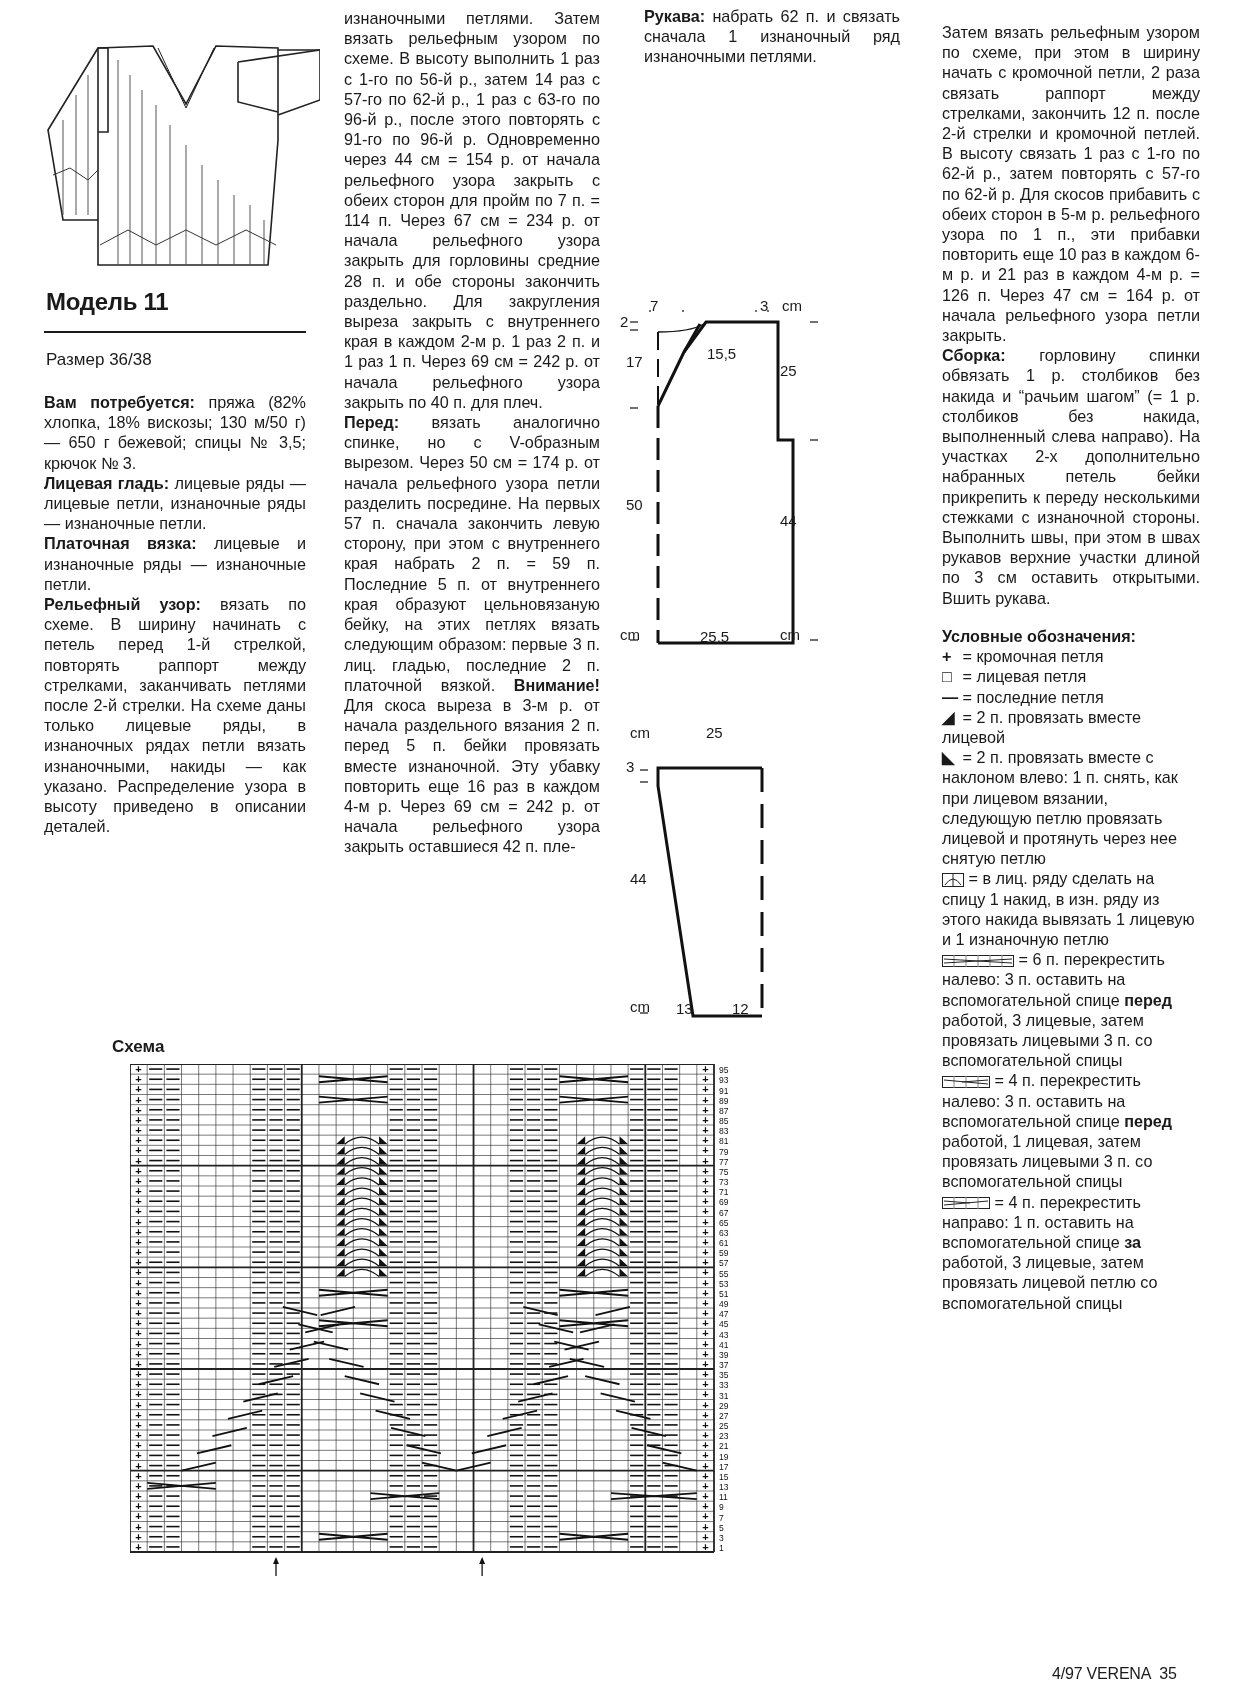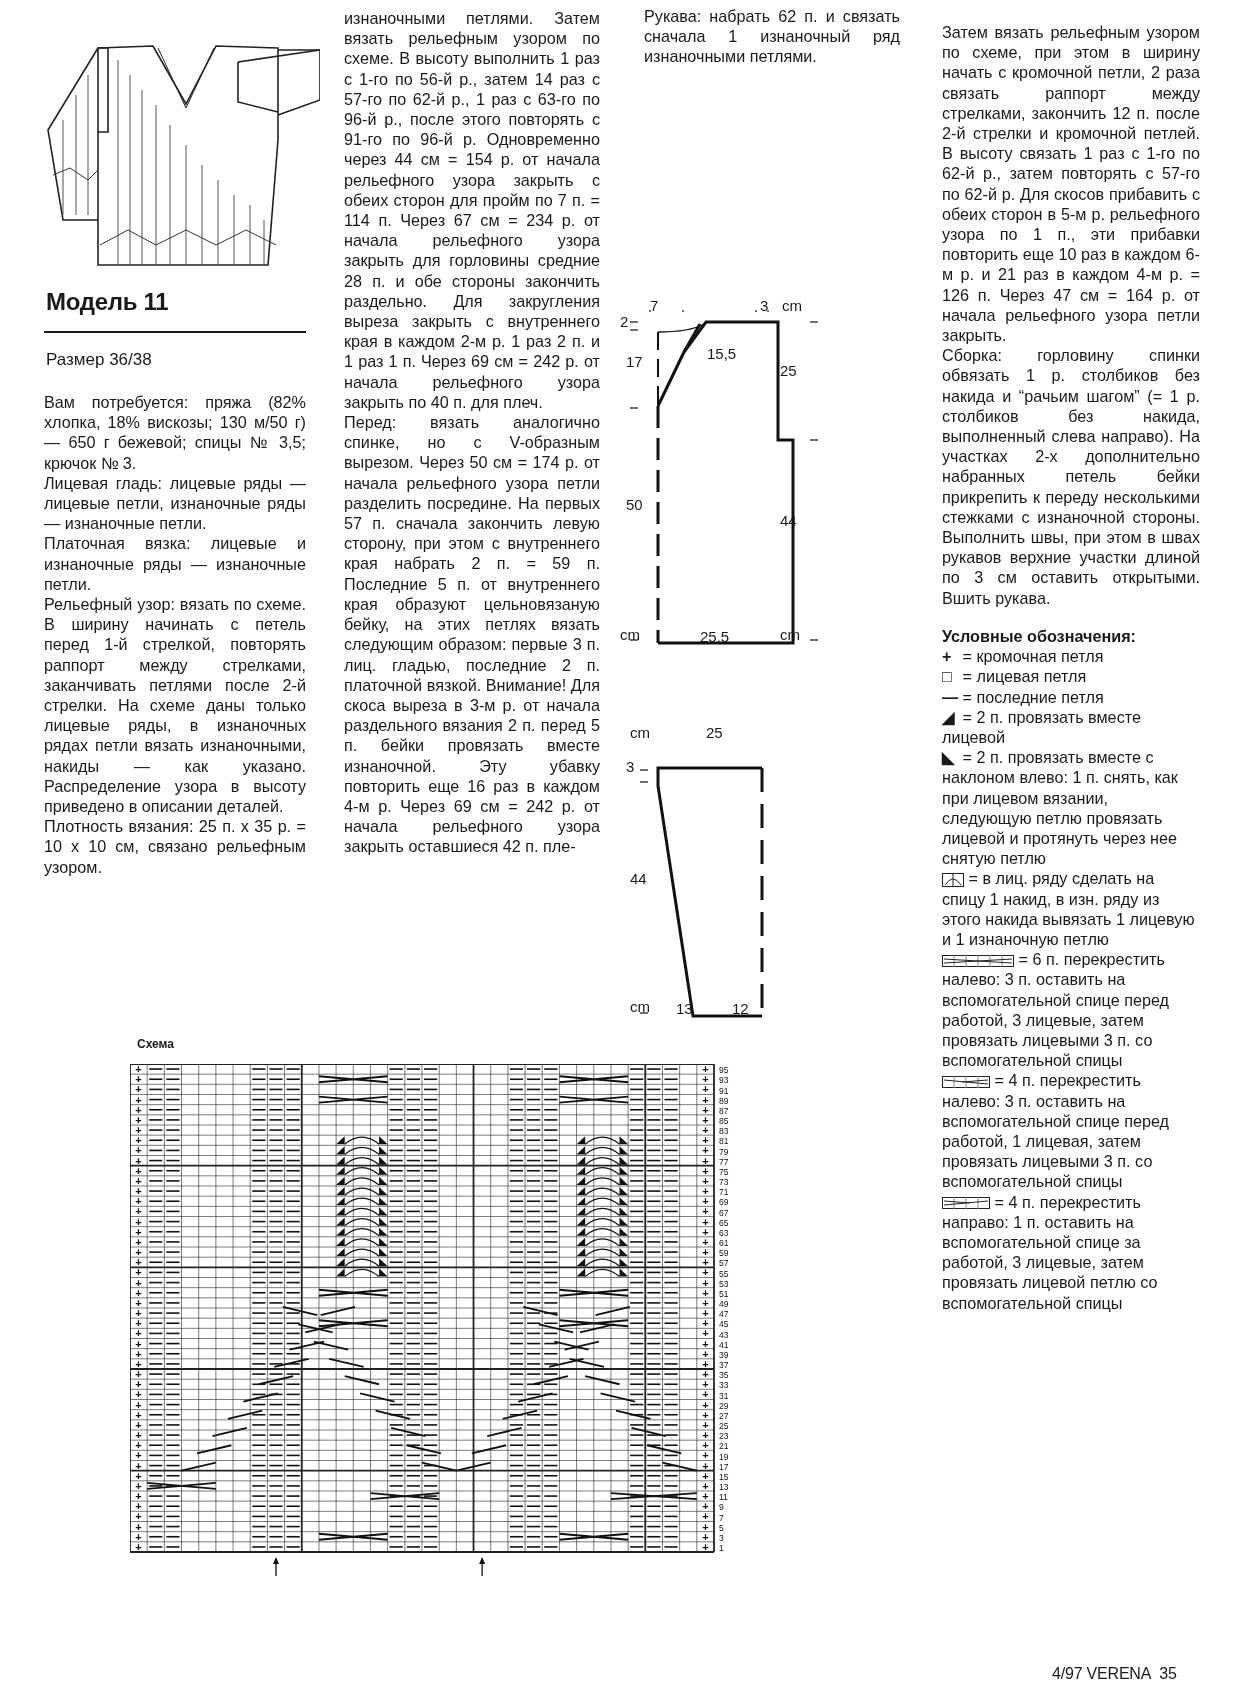--- a/index.html
+++ b/index.html
@@ -1,35 +1,35 @@
 <!DOCTYPE html>
 <html><head>
 <meta charset="utf-8">
 <style>
   html,body{margin:0;padding:0;background:#fff;}
   body{width:1258px;height:1700px;position:relative;overflow:hidden;color:#1a1a1a;
        font-family:"Liberation Sans", sans-serif;}
   .col{position:absolute;font-size:16.2px;line-height:20.2px;text-align:justify;}
   .col p{margin:0;}
-  .col b{font-weight:normal;}
+  .col b{font-weight:bold;}
   #c1{left:44px;top:392px;width:262px;}
   #c2{left:344px;top:8px;width:256px;}
   #c3{left:644px;top:6px;width:256px;}
   #c4{left:942px;top:22px;width:258px;}
   #title{position:absolute;left:46px;top:288px;font-size:24px;font-weight:bold;letter-spacing:-0.3px;}
   #title-rule{position:absolute;left:44px;top:331px;width:262px;height:2px;background:#1a1a1a;}
   #size{position:absolute;left:46px;top:350px;font-size:17px;font-weight:normal;}
   .legend-head{font-weight:bold;margin-top:18px !important;}
   .sym{display:inline-block;font-weight:bold;width:16px;}
   .glyph{display:inline-block;vertical-align:middle;}
   #sketch{position:absolute;left:38px;top:20px;width:282px;height:250px;}
   #back-diagram{position:absolute;left:620px;top:310px;width:260px;height:395px;}
   #sleeve-diagram{position:absolute;left:620px;top:728px;width:250px;height:290px;}
   .dimlabel{position:absolute;font-size:15px;}
-  #schema-title{position:absolute;left:137px;top:1037px;font-size:12px;font-weight:bold;}
+  #schema-title{position:absolute;left:112px;top:1037px;font-size:17px;font-weight:bold;}
   #chart{position:absolute;left:130px;top:1064px;width:650px;height:515px;}
   #footer{position:absolute;left:1052px;top:1665px;font-size:16px;letter-spacing:-0.2px;}
   #footer span{margin-left:8px;}
 </style>
 </head>
 <body>
 
 <svg id="sketch" viewBox="0 0 282 250">
   <g fill="none" stroke="#222" stroke-width="1.6">
     <path d="M60 28 L115 26 L148 84 L178 26 L240 28 L240 120 L230 245 L60 245 Z"></path>
@@ -61,21 +61,20 @@
 
 <div id="title">Модель 11</div>
 <div id="title-rule"></div>
 <div id="size">Размер 36/38</div>
 
 <div id="c1" class="col">
   <p><b>Вам потребуется:</b><span> пряжа (82% хлопка, 18% вискозы; 130 м/50 г) — 650 г бежевой; спицы № 3,5; крючок № 3.</span></p>
   <p><b>Лицевая гладь:</b><span> лицевые ряды — лицевые петли, изнаночные ряды — изнаночные петли.</span></p>
   <p><b>Платочная вязка:</b><span> лицевые и изнаночные ряды — изнаночные петли.</span></p>
   <p><b>Рельефный узор:</b><span> вязать по схеме. В ширину начинать с петель перед 1-й стрелкой, повторять раппорт между стрелками, заканчивать петлями после 2-й стрелки. На схеме даны только лицевые ряды, в изнаночных рядах петли вязать изнаночными, накиды — как указано. Распределение узора в высоту приведено в описании деталей.</span></p>
-  <p><b>Плотность вязания:</b><span> 25 п. x 35 р. = 10 x 10 см, связано рельефным узором.</span></p>
 </div>
 
 <div id="c2" class="col">
   <p>изнаночными петлями. Затем вязать рельефным узором по схеме. В высоту выполнить 1 раз с 1-го по 56-й р., затем 14 раз с 57-го по 62-й р., 1 раз с 63-го по 96-й р., после этого повторять с 91-го по 96-й р. Одновременно через 44 см = 154 р. от начала рельефного узора закрыть с обеих сторон для пройм по 7 п. = 114 п. Через 67 см = 234 р. от начала рельефного узора закрыть для горловины средние 28 п. и обе стороны закончить раздельно. Для закругления выреза закрыть с внутреннего края в каждом 2-м р. 1 раз 2 п. и 1 раз 1 п. Через 69 см = 242 р. от начала рельефного узора закрыть по 40 п. для плеч.</p>
   <p><b>Перед:</b><span> вязать аналогично спинке, но с V-образным вырезом. Через 50 см = 174 р. от начала рельефного узора петли разделить посредине. На первых 57 п. сначала закончить левую сторону, при этом с внутреннего края набрать 2 п. = 59 п. Последние 5 п. от внутреннего края образуют цельновязаную бейку, на этих петлях вязать следующим образом: первые 3 п. лиц. гладью, последние 2 п. платочной вязкой. </span><b>Внимание!</b><span> Для скоса выреза в 3-м р. от начала раздельного вязания 2 п. перед 5 п. бейки провязать вместе изнаночной. Эту убавку повторить еще 16 раз в каждом 4-м р. Через 69 см = 242 р. от начала рельефного узора закрыть оставшиеся 42 п. пле-</span></p>
 </div>
 
 <div id="c3" class="col">
   <p><b>Рукава:</b><span> набрать 62 п. и связать сначала 1 изнаночный ряд изнаночными петлями.</span></p>
 </div>

